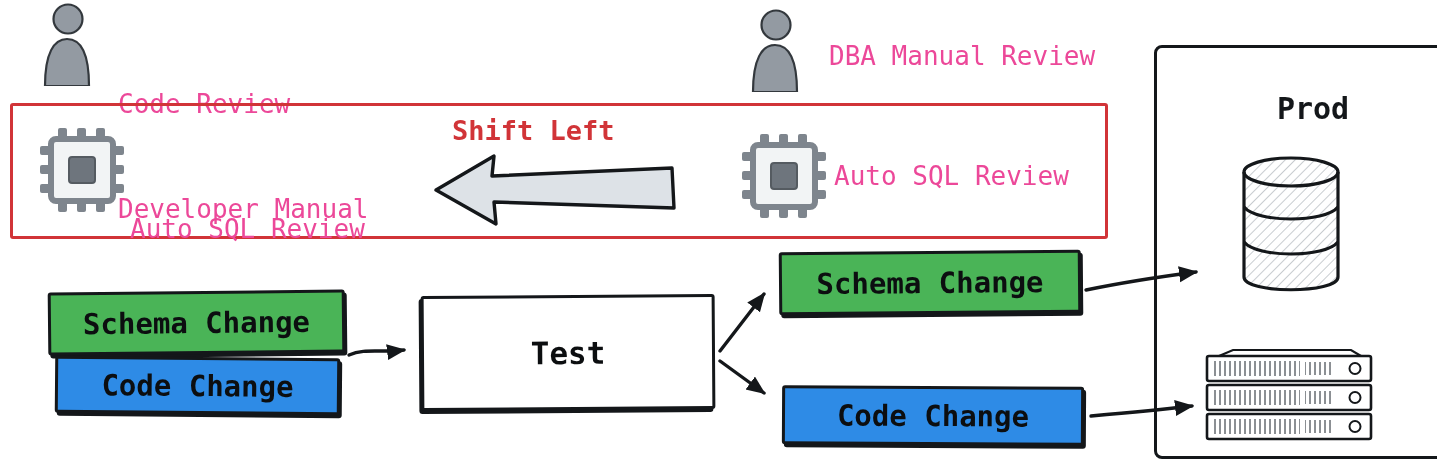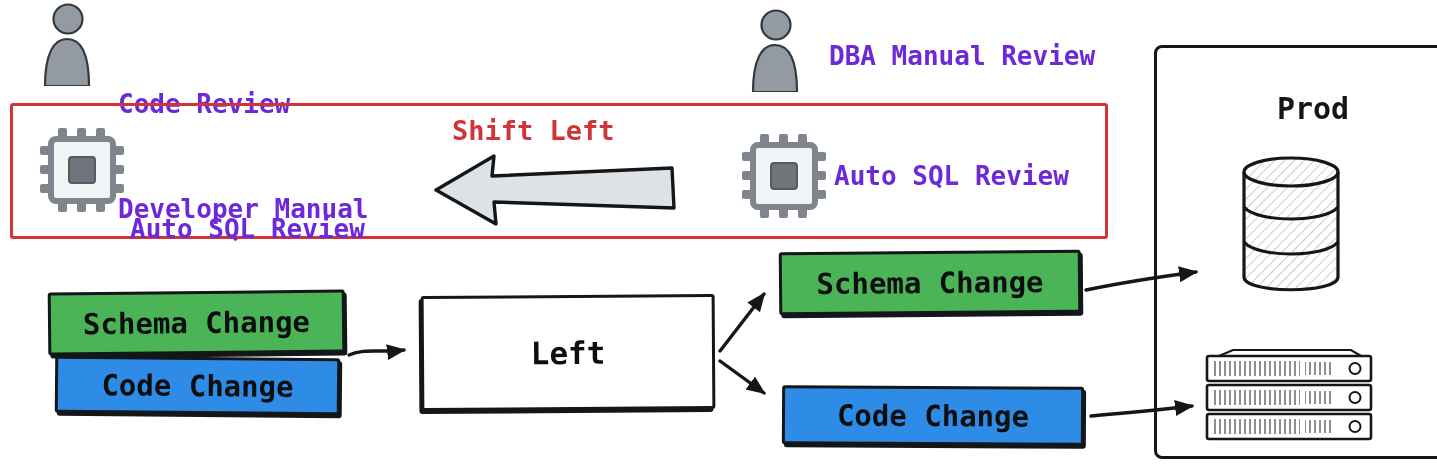--- a/index.html
+++ b/index.html
@@ -2,21 +2,21 @@
 <html><head>
 <meta charset="utf-8">
 <style>
   * { box-sizing: border-box; margin: 0; padding: 0; }
   html,body { background:#ffffff; }
   .canvas{
     position:relative; width:1437px; height:467px; background:#ffffff;
     font-family:"DejaVu Sans Mono", monospace; color:#14171a; overflow:hidden;
   }
   .abs{ position:absolute; }
-  .label{ position:absolute; font-weight:700; color:#6d28d9; white-space:pre; }
+  .label{ position:absolute; font-weight:400; color:#ec4899; white-space:pre; }
   .lbl-26{ font-size:26px; line-height:35px; }
   .box{
     position:absolute; display:flex; align-items:center; justify-content:center;
     border:3px solid #14171a; border-radius:3px;
     font-size:29px; font-weight:600; color:#0c0e10;
     box-shadow:2px 3px 0 #14171a;
   }
   .test-box{ background:#ffffff; font-size:31px; box-shadow:-2px 3px 0 #14171a; }
   .panel-red{ position:absolute; border:3px solid #d13438; border-radius:3px; background:transparent; }
   .shift-title{ position:absolute; font-size:27px; font-weight:700; color:#d13438; }
@@ -105,21 +105,21 @@
 
   <div class="box" style="left: 48px; top: 291px; width: 297px; height: 63px; transform: rotate(-0.6deg); background: rgb(74, 180, 87);">
     <span>Schema Change</span>
   </div>
 
   <div class="box" style="left: 55px; top: 357px; width: 285px; height: 57px; transform: rotate(0.5deg); background: rgb(46, 139, 230);">
     <span>Code Change</span>
   </div>
 
   <div class="box test-box" style="left:421px;top:295px;width:294px;height:115px;transform:rotate(-0.4deg)">
-    <span>Left</span>
+    <span>Test</span>
   </div>
 
   <div class="box" style="left: 779px; top: 251px; width: 302px; height: 63px; transform: rotate(-0.5deg); background: rgb(74, 180, 87);">
     <span>Schema Change</span>
   </div>
 
   <div class="box" style="left: 782px; top: 386px; width: 302px; height: 59px; transform: rotate(0.3deg); background: rgb(46, 139, 230);">
     <span>Code Change</span>
   </div>
 

